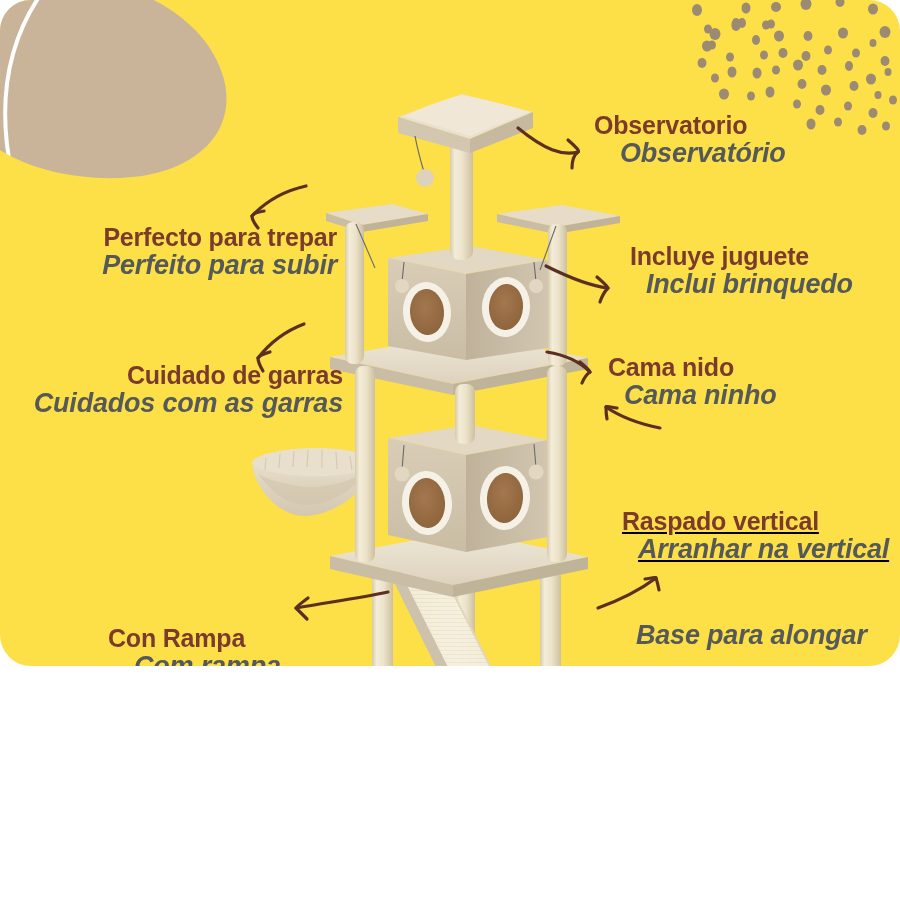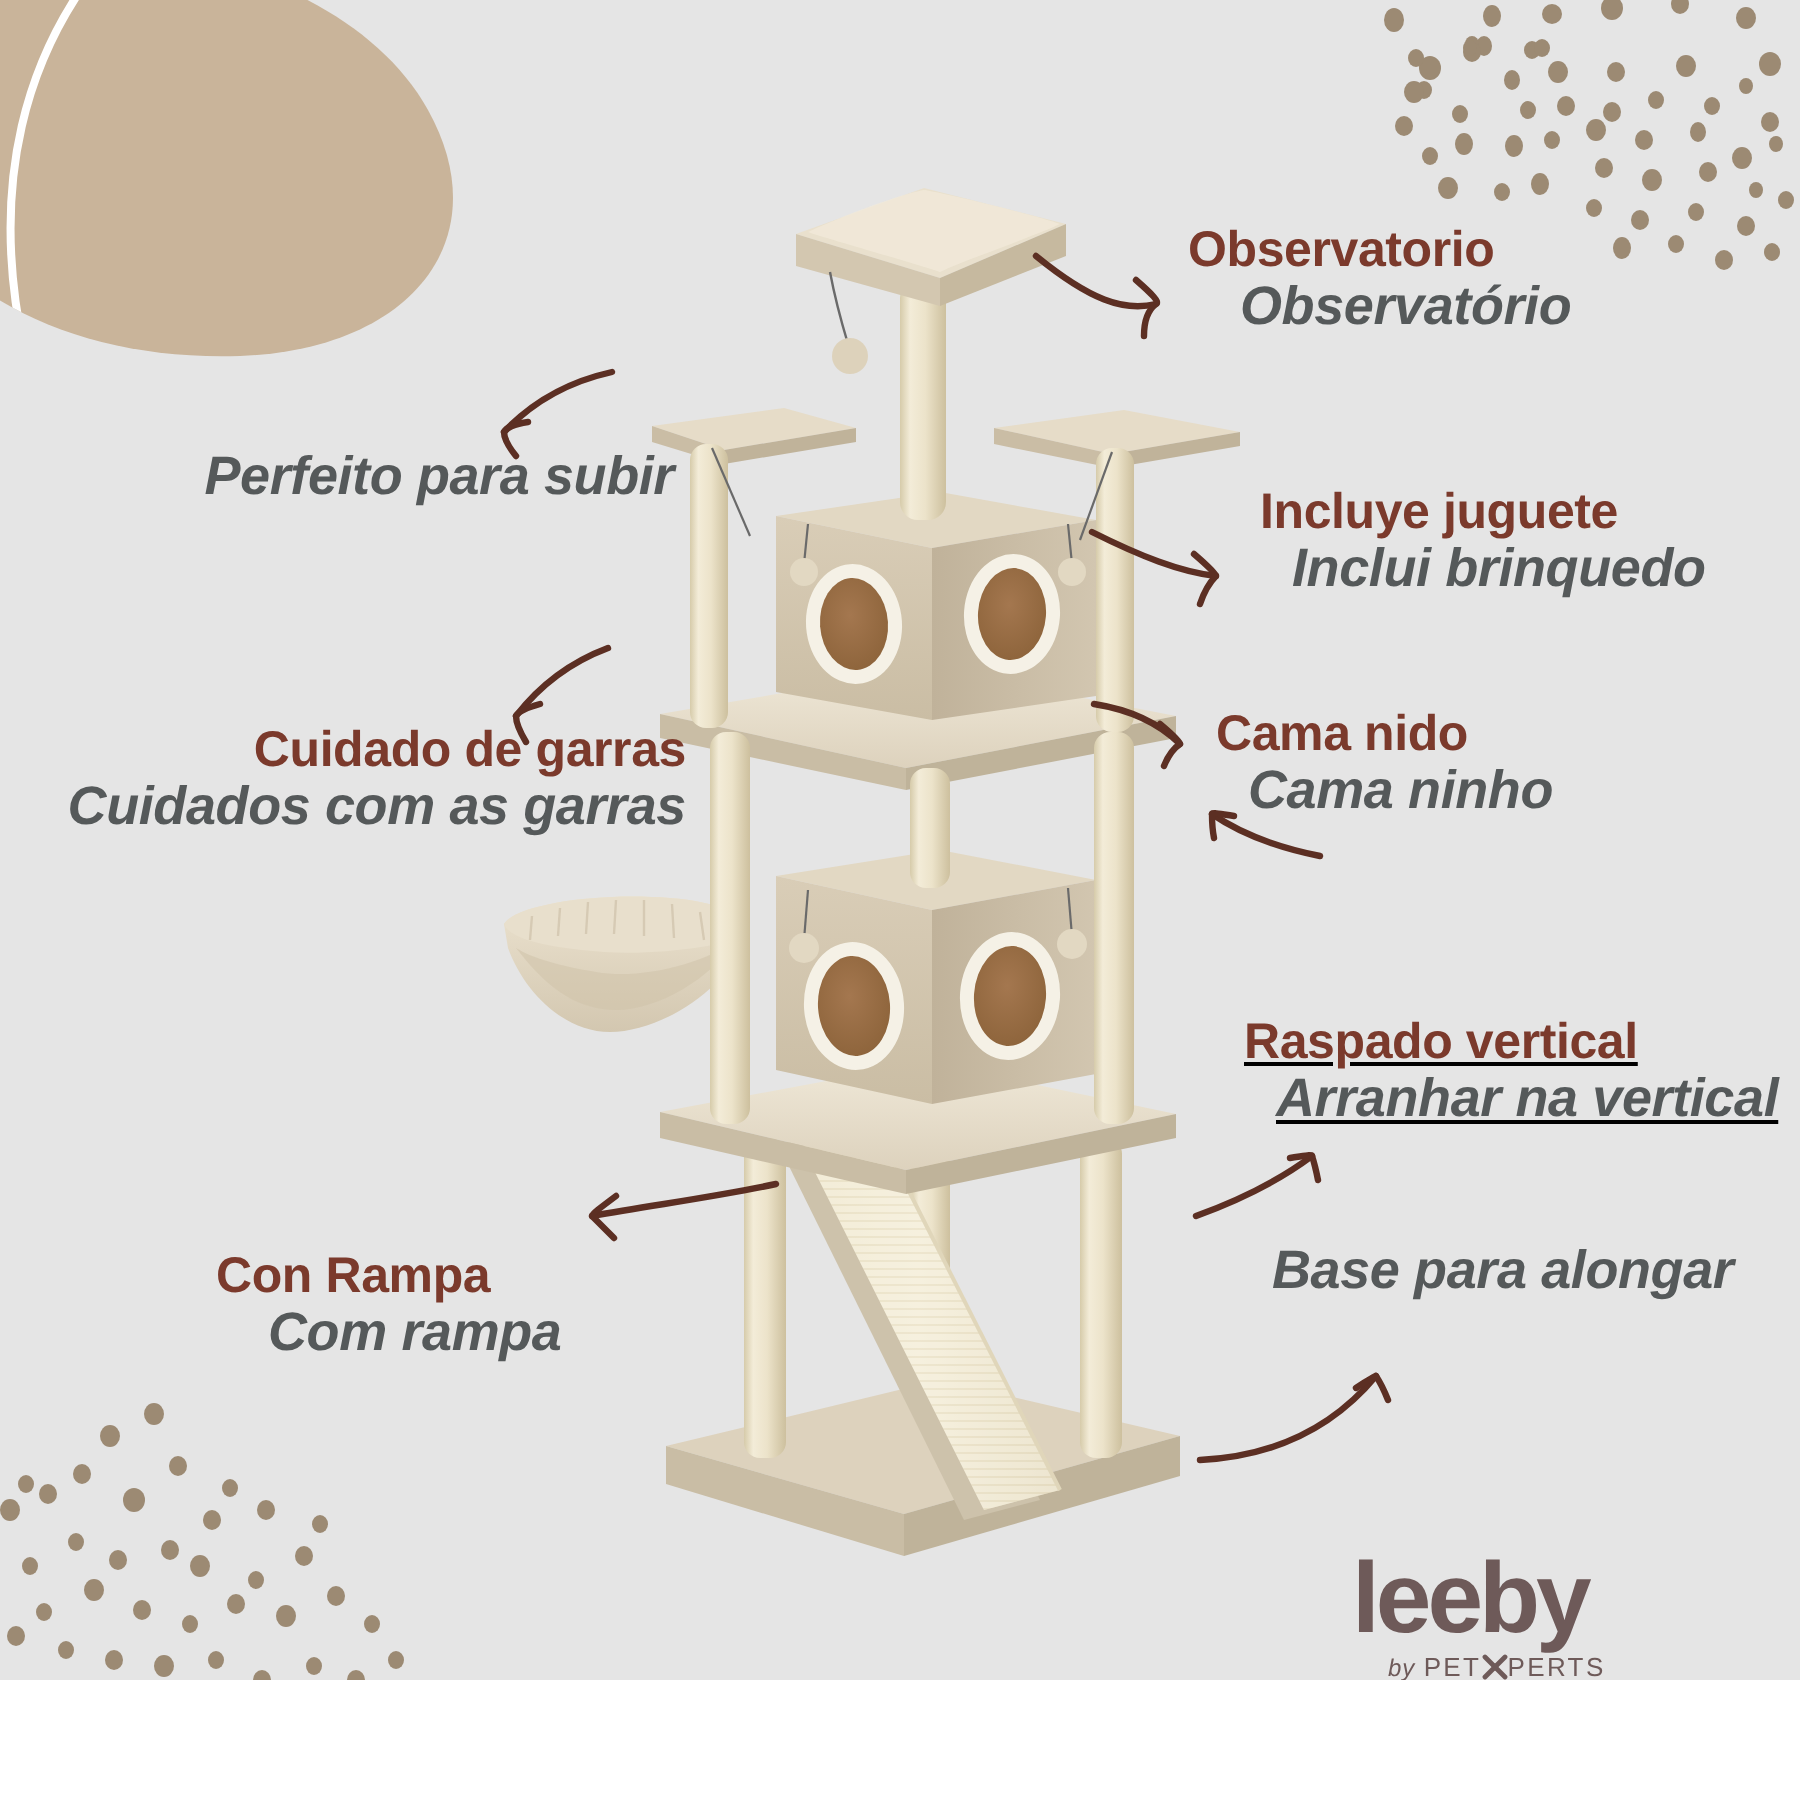--- a/index.html
+++ b/index.html
@@ -10,23 +10,24 @@
     width: 900px;
     height: 900px;
     background: #ffffff;
     font-family: "Liberation Sans", sans-serif;
     overflow: hidden;
     position: relative;
   }
   #stage {
     position: relative;
     width: 900px;
-    height: 840px;
-    background: #e5e5e5;
+    height: 666px;
+    background: #fde047;
     overflow: hidden;
+    border-radius: 31px;
   }
 
   
   .deco-layer {
     position: absolute;
     inset: 0;
     pointer-events: none;
   }
 
   
@@ -469,20 +470,21 @@
       </g>
     </g>
   </svg>
 
   <div class="callout align-left indent-sec" style="left:594px; top:112px;">
     <span class="primary">Observatorio</span>
     <span class="secondary">Observatório</span>
   </div>
 
   <div class="callout align-right" style="right:563px; top:224px;">
+    <span class="primary">Perfecto para trepar</span>
     <span class="secondary">Perfeito para subir</span>
   </div>
 
   <div class="callout align-left indent-sec-sm" style="left:630px; top:243px;">
     <span class="primary">Incluye juguete</span>
     <span class="secondary">Inclui brinquedo</span>
   </div>
 
   <div class="callout align-right" style="right:557px; top:362px;">
     <span class="primary">Cuidado de garras</span>

